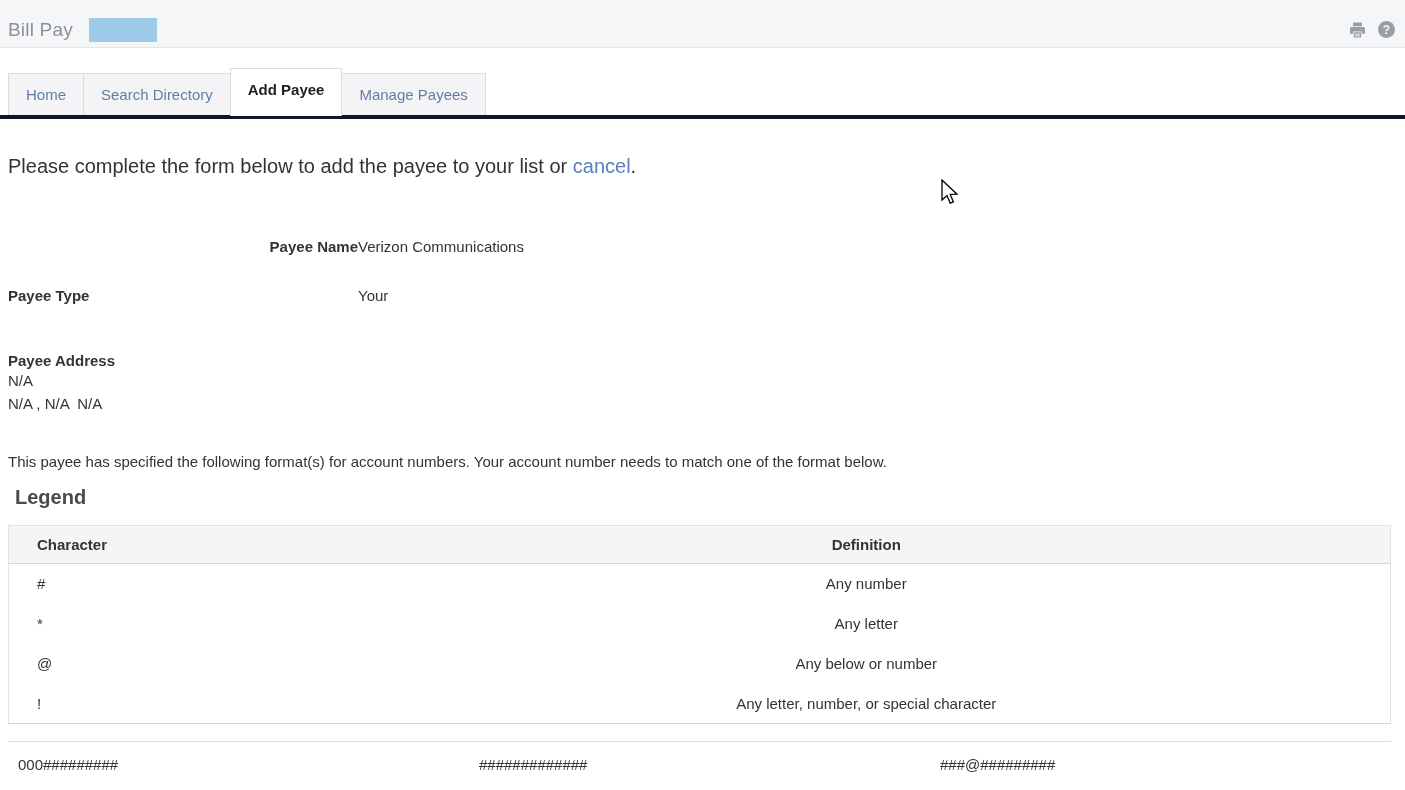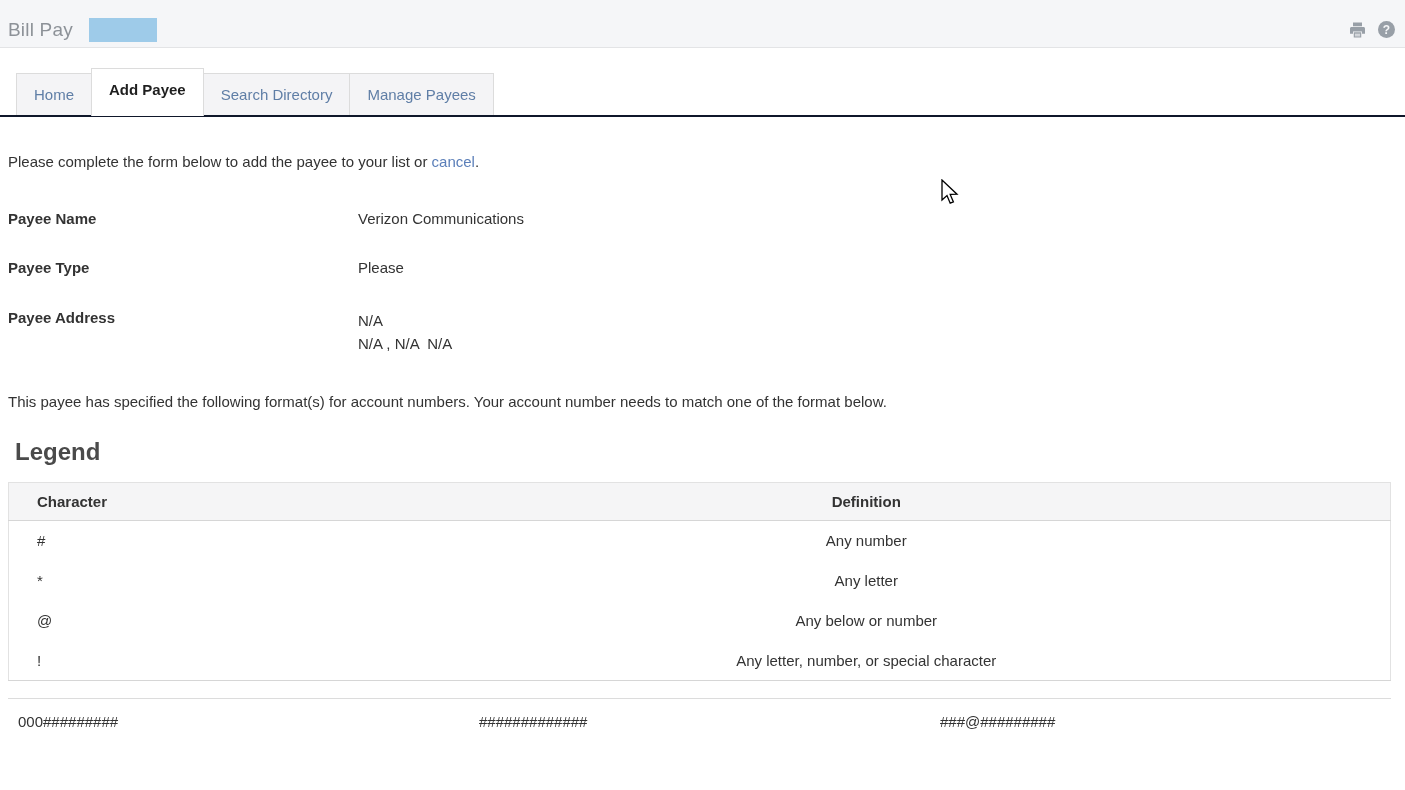--- a/index.html
+++ b/index.html
@@ -48,22 +48,22 @@
     font-weight: bold;
     display: flex; align-items: center; justify-content: center;
     line-height: 1;
   }
 
   
   .tabbar {
     display: flex;
     align-items: flex-end;
     margin-top: 20px;
-    padding-left: 16px;
-    border-bottom: 2px solid #0f172a;
+    padding-left: 8px;
+    border-bottom: 4px solid #0f172a;
   }
   .tab {
     font-size: 15px;
     color: #5f7ea6;
     background: #f4f4f6;
     border: 1px solid #dcdcdc;
     border-bottom: none;
     padding: 12px 17px 12px 17px;
     margin-right: -1px;
     cursor: pointer;
@@ -77,54 +77,54 @@
     padding-bottom: 18px;
     position: relative;
     z-index: 2;
   }
 
   
   .content { padding: 0 14px 0 8px; }
 
   .intro {
     margin-top: 36px;
-    font-size: 15px;
+    font-size: 20px;
     color: #333;
   }
   .intro a {
     color: #5b7fb9;
     text-decoration: none;
     cursor: pointer;
   }
 
   .payee-row {
     display: flex;
     font-size: 15px;
   }
   .payee-row .label {
     width: 350px;
     font-weight: bold;
     color: #333;
     flex: none;
   }
-  .row-name    { margin-top: 40px; }
+  .row-name    { margin-top: 60px; text-align: right; }
   .row-type    { margin-top: 32px; }
-  .row-address { margin-top: 33px; }
+  .row-address { margin-top: 48px; flex-direction: column; }
   .addr-lines div { line-height: 23px; white-space: pre-wrap; }
 
   .formats-note {
     margin-top: 38px;
     font-size: 15px;
     color: #333;
   }
 
   .section-heading {
-    font-size: 24px;
+    font-size: 20px;
     color: #4a4a4a;
-    margin-top: 28px;
+    margin-top: 16px;
     padding-left: 7px;
   }
 
   
   .legend-table {
     margin-top: 16px;
     width: 1383px;
     border-collapse: collapse;
     font-size: 15px;
   }
@@ -195,37 +195,37 @@
       </svg>
     </span>
     <span class="icon-btn">
       <span class="help-circle">?</span>
     </span>
   </span>
 </div>
 
 <div class="tabbar">
   <div class="tab">Home</div>
+  <div class="tab">Search Directory</div>
   <div class="tab active">Add Payee</div>
-  <div class="tab">Search Directory</div>
   <div class="tab">Manage Payees</div>
 </div>
 
 <div class="content">
 
   <p class="intro"><span>Please complete the form below to add the payee to your list or </span><a>cancel</a><span>.</span></p>
 
   <div class="payee-row row-name">
     <span class="label">Payee Name</span>
     <span class="value">Verizon Communications</span>
   </div>
 
   <div class="payee-row row-type">
     <span class="label">Payee Type</span>
-    <span class="value">Please</span>
+    <span class="value">Your</span>
   </div>
 
   <div class="payee-row row-address">
     <span class="label">Payee Address</span>
     <span class="addr-lines">
       <div>N/A</div>
       <div>N/A , N/A  N/A</div>
     </span>
   </div>
 

